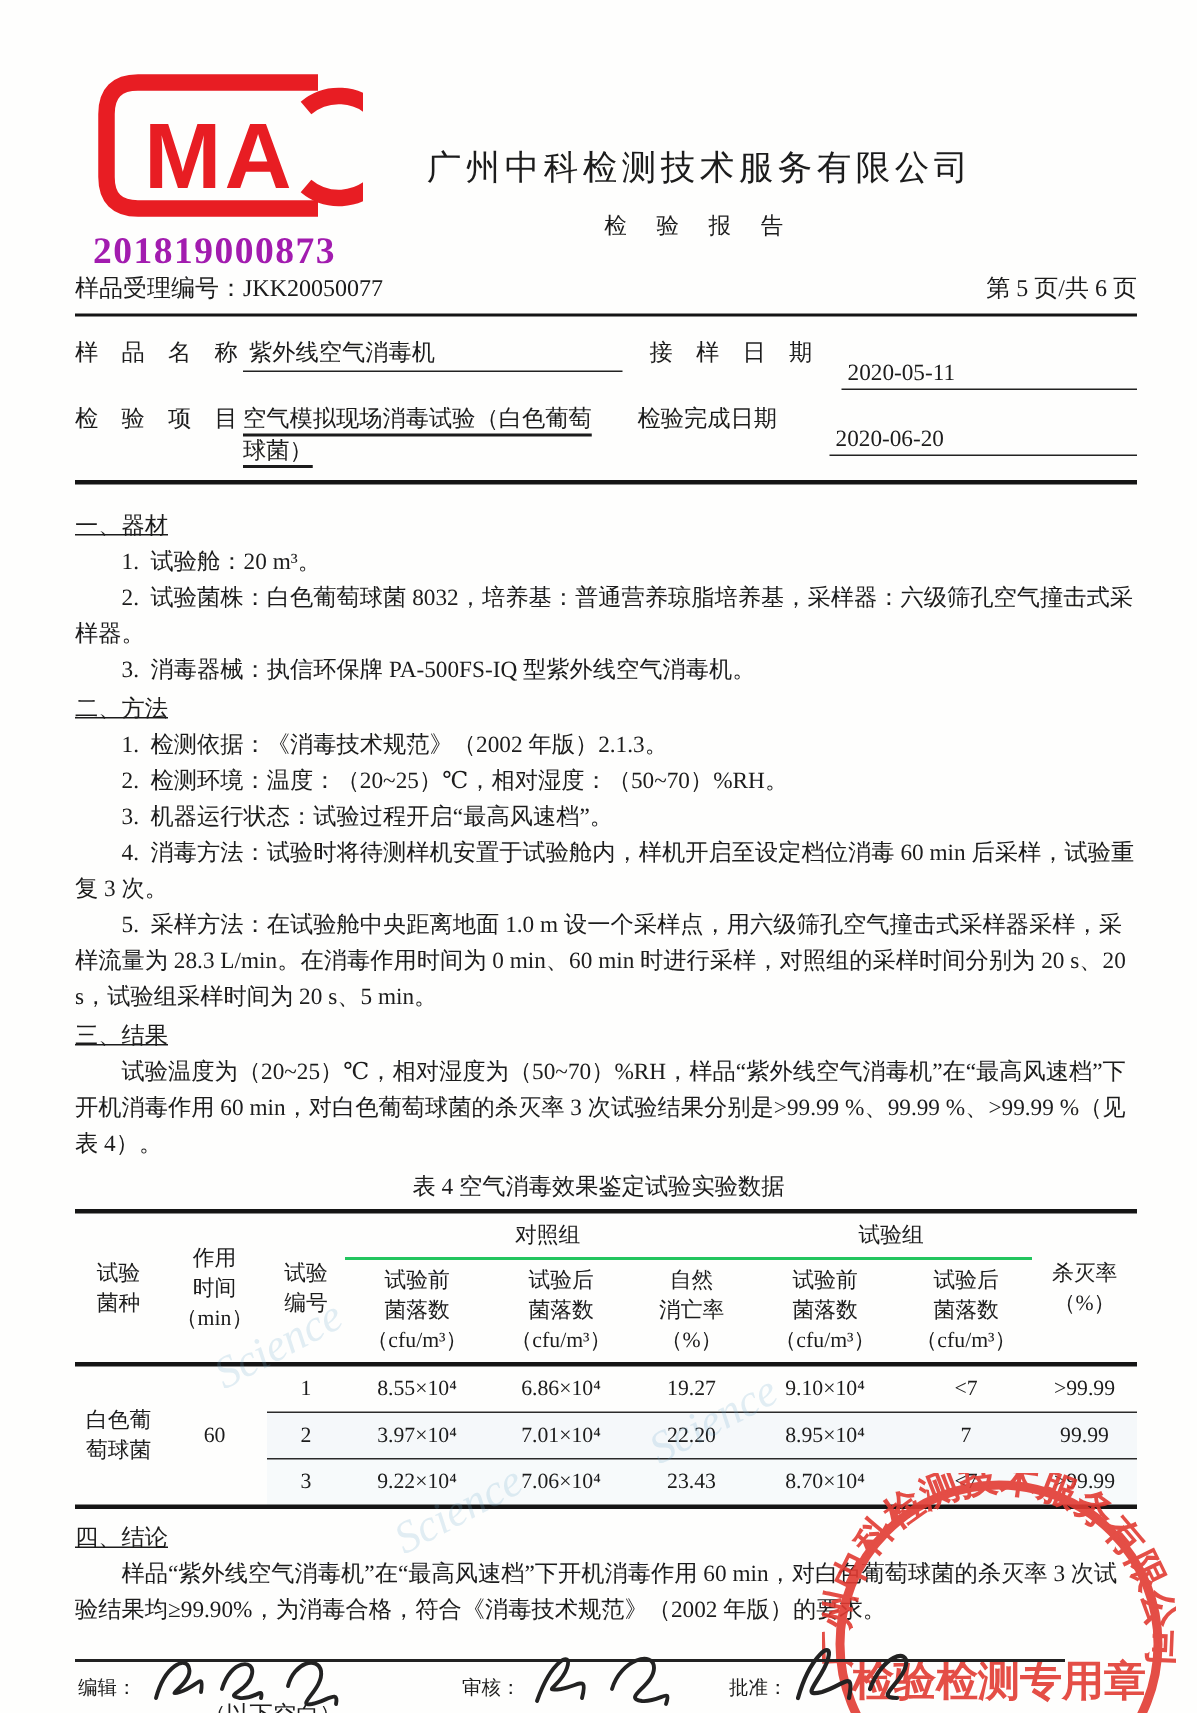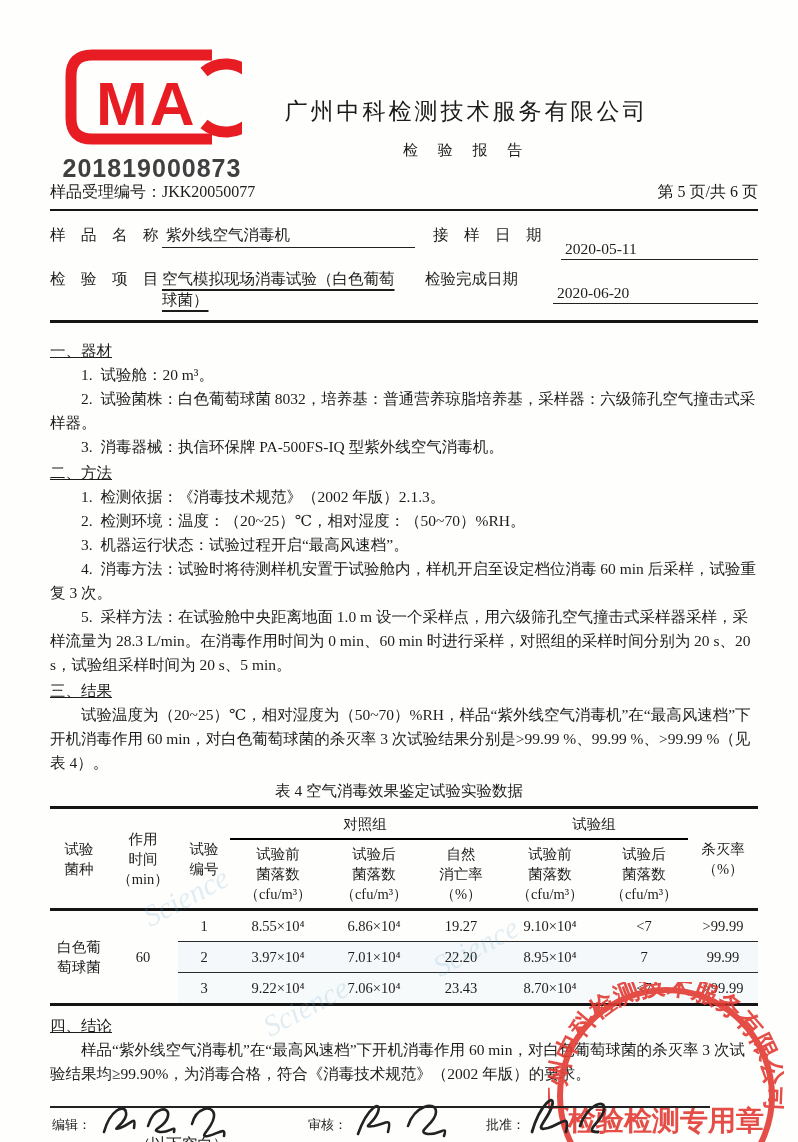--- a/index.html
+++ b/index.html
@@ -5,21 +5,21 @@
   html,body{margin:0;padding:0;background:#9a9a9a;}
   .page{
     position:relative;width:798px;height:1142px;margin:0 auto;
     background:#fefefdff;overflow:hidden;color:#1c1c1c;
     font-family:"Liberation Serif","DejaVu Serif",serif;
   }
   
   .hdr{position:relative;height:168px;}
   .cma{position:absolute;left:62px;top:48px;width:180px;}
   .cma svg{display:block;}
-  .cma-num{margin-top:2px;text-align:center;color:#404040;font-family:Liberation Sans, sans-serif;
+  .cma-num{margin-top:2px;color:#a21caf;font-family:Liberation Serif, serif;
     font-weight:700;font-size:25px;letter-spacing:1px;}
   .titles{position:absolute;left:215px;right:80px;top:96px;text-align:center;}
   .company{font-size:23px;letter-spacing:3px;}
   .report-title{margin-top:14px;font-size:15px;letter-spacing:8px;}
   
   .sampline{display:flex;justify-content:space-between;align-items:flex-end;
     margin:14px 40px 0 50px;font-size:16px;}
   .rule{border:0;border-top:3px solid #151515;margin:6px 40px 0 50px;}
   .rule.thin{border-top-width:2px;}
   
@@ -37,21 +37,21 @@
   .sec-title{margin:2px 0 0 0;text-decoration:underline;}
   .item{margin:0;text-indent:2em;white-space:pre-wrap;}
   .para{margin:0;text-indent:2em;}
   .blank-note{margin:46px 0 0 5.5em;}
   
   .tbl-title{text-align:center;font-size:15.5px;margin:6px 0 4px 0;}
   table.dat{border-collapse:collapse;table-layout:fixed;width:708px;margin:0 40px 0 50px;
     border-top:3px solid #151515;border-bottom:3px solid #151515;font-size:14.5px;}
   table.dat th{font-weight:normal;white-space:pre-line;line-height:20px;padding:4px 1px;
     border-bottom:3px solid #151515;vertical-align:middle;}
-  table.dat th.group{border-bottom:2px solid #000000;padding:5px 0 4px 0;}
+  table.dat th.group{border-bottom:2px solid #22c55e;padding:5px 0 4px 0;}
   table.dat td{text-align:center;padding:5px 1px;line-height:20px;vertical-align:middle;white-space:pre-line;}
   table.dat tbody tr + tr td{border-top:1.5px solid #2a2a2a;}
   table.dat tbody tr.t2 td{background:rgba(188,214,233,0.14);}
   table.dat tbody tr.t3 td{background:rgba(188,214,233,0.10);}
   
   .foot-rule{position:absolute;left:50px;right:88px;top:1106px;border-top:2.5px solid #222;}
   .sign-label{position:absolute;top:1116px;font-size:13px;}
   .lab-edit{left:52px;} .lab-review{left:308px;font-family:Liberation Mono, monospace;} .lab-approve{left:486px;}
   .sig{position:absolute;}
   .stamp{position:absolute;left:548px;top:982px;width:236px;height:236px;opacity:.9;}

